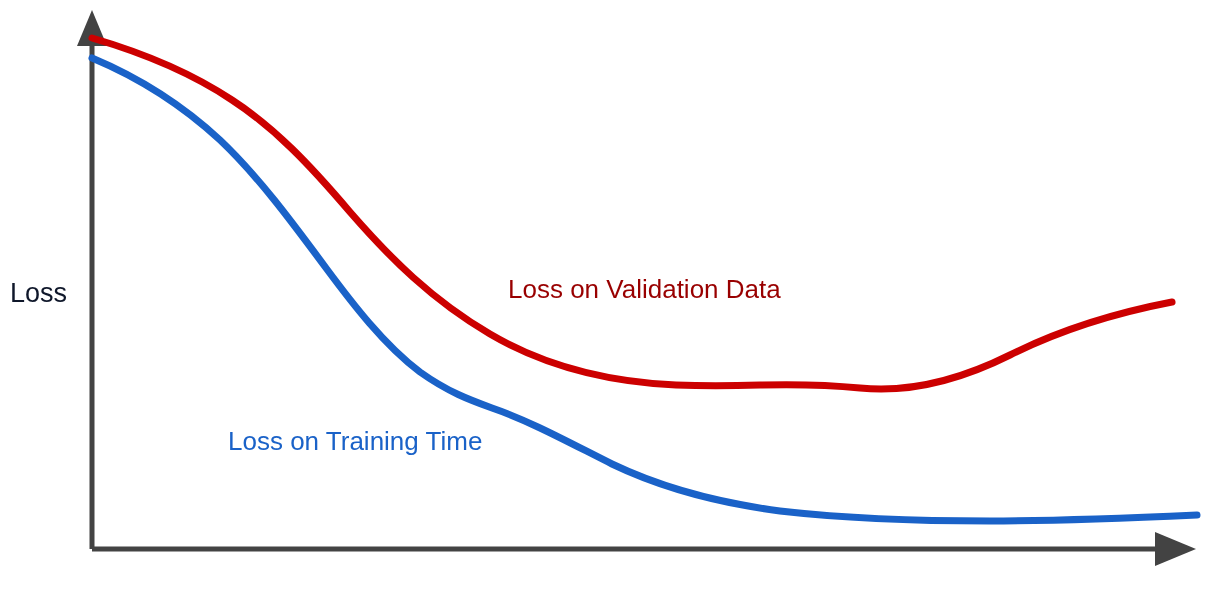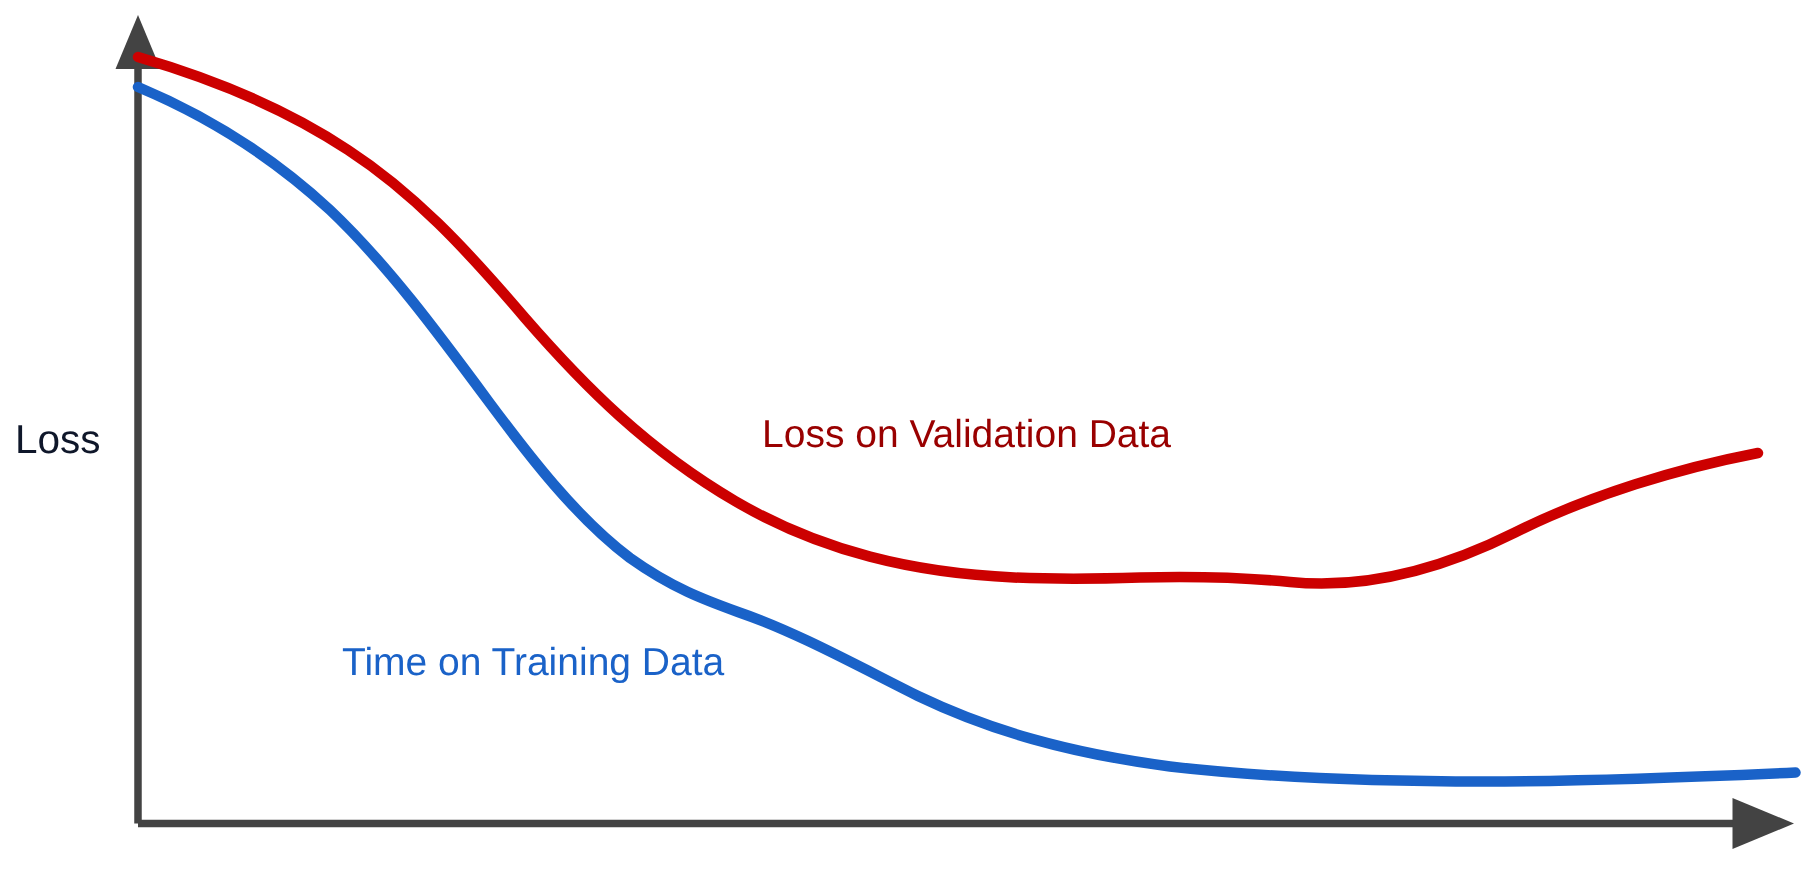--- a/index.html
+++ b/index.html
@@ -92,15 +92,15 @@
              C 660,487 712,502 780,511
              C 850,519 920,521 990,521
              C 1060,521 1130,518 1197,515" fill="none" stroke="#1A62C8" stroke-width="7" stroke-linecap="round" stroke-linejoin="round"></path>
   </svg>
 
   <div class="axis-label" id="y-axis-label">Loss</div>
 
 
   <div class="series-label" id="validation-series-label" style="color:#990000;">Loss on Validation Data</div>
 
-  <div class="series-label" id="training-series-label" style="color:#1A62C8;">Time on Training Data</div>
+  <div class="series-label" id="training-series-label" style="color:#1A62C8;">Loss on Training Time</div>
 
 </div>
 
 </body></html>

